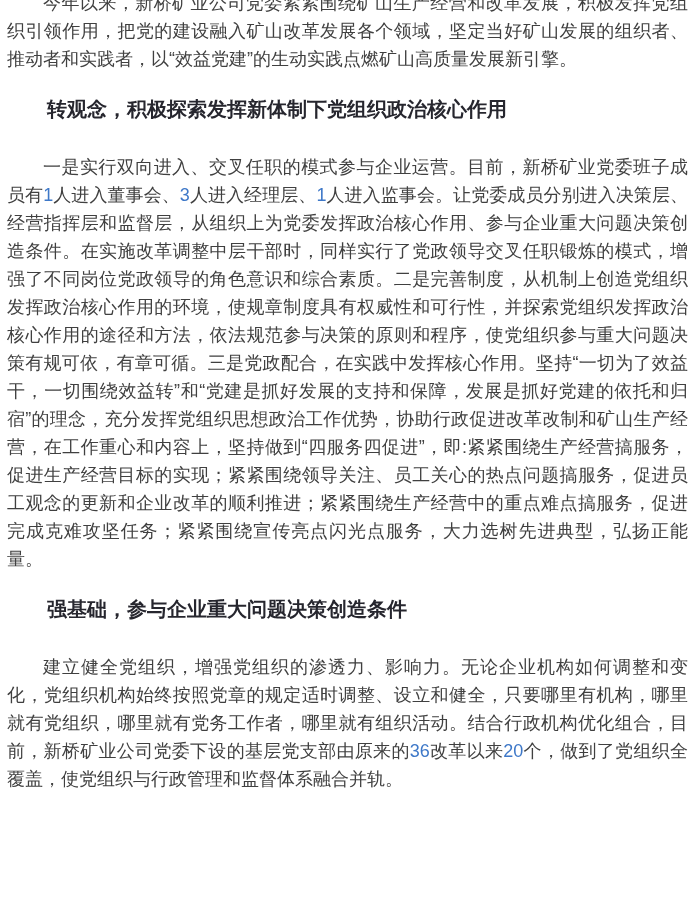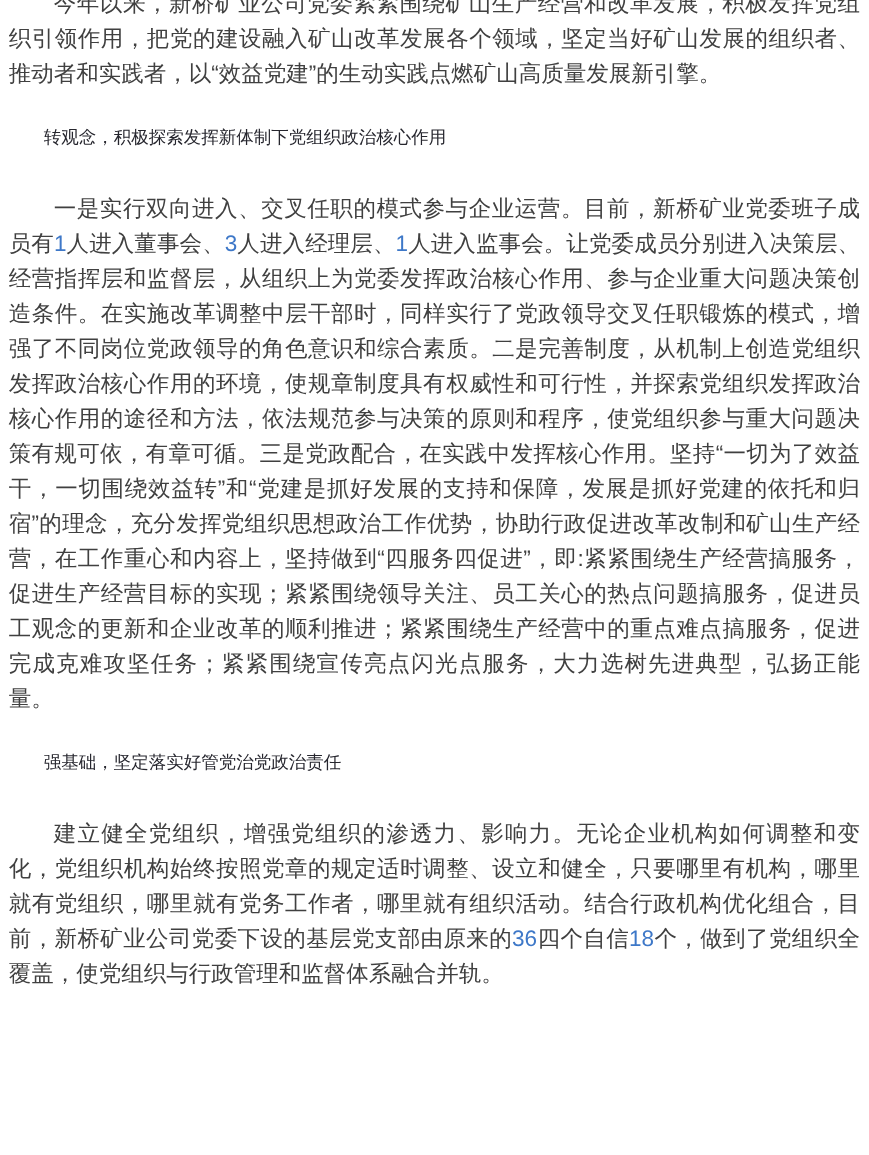--- a/index.html
+++ b/index.html
@@ -25,35 +25,35 @@
     font-size: 18px;
     line-height: 28px;
     color: var(--body-text, #404040);
     text-align: justify;
   }
   .article p.paragraph {
     margin: 0;
     text-indent: 2em;
   }
   .article h2.heading {
-    font-size: 14px;
+    font-size: 20px;
     line-height: 28px;
-    font-weight: normal;
+    font-weight: bold;
     color: var(--heading-text, #26262e);
     margin: 22px 0 30px 0;
     text-indent: 2em;
   }
   .article .num {
     color: var(--number-highlight, #3e78c8);
   }
 </style>
 </head>
 <body>
 
 <div class="page">
   <div class="article" id="article">
       <p class="paragraph"><span class="seg">今年以来，新桥矿业公司党委紧紧围绕矿山生产经营和改革发展，积极发挥党组织引领作用，把党的建设融入矿山改革发展各个领域，坚定当好矿山发展的组织者、推动者和实践者，以“效益党建”的生动实践点燃矿山高质量发展新引擎。</span></p>
       <h2 class="heading"><span class="seg">转观念，积极探索发挥新体制下党组织政治核心作用</span></h2>
       <p class="paragraph"><span class="seg">一是实行双向进入、交叉任职的模式参与企业运营。目前，新桥矿业党委班子成员有</span><span class="num">1</span><span class="seg">人进入董事会、</span><span class="num">3</span><span class="seg">人进入经理层、</span><span class="num">1</span><span class="seg">人进入监事会。让党委成员分别进入决策层、经营指挥层和监督层，从组织上为党委发挥政治核心作用、参与企业重大问题决策创造条件。在实施改革调整中层干部时，同样实行了党政领导交叉任职锻炼的模式，增强了不同岗位党政领导的角色意识和综合素质。二是完善制度，从机制上创造党组织发挥政治核心作用的环境，使规章制度具有权威性和可行性，并探索党组织发挥政治核心作用的途径和方法，依法规范参与决策的原则和程序，使党组织参与重大问题决策有规可依，有章可循。三是党政配合，在实践中发挥核心作用。坚持“一切为了效益干，一切围绕效益转”和“党建是抓好发展的支持和保障，发展是抓好党建的依托和归宿”的理念，充分发挥党组织思想政治工作优势，协助行政促进改革改制和矿山生产经营，在工作重心和内容上，坚持做到“四服务四促进”，即:紧紧围绕生产经营搞服务，促进生产经营目标的实现；紧紧围绕领导关注、员工关心的热点问题搞服务，促进员工观念的更新和企业改革的顺利推进；紧紧围绕生产经营中的重点难点搞服务，促进完成克难攻坚任务；紧紧围绕宣传亮点闪光点服务，大力选树先进典型，弘扬正能量。</span></p>
-      <h2 class="heading"><span class="seg">强基础，坚定落实好管党治党政治责任</span></h2>
-      <p class="paragraph"><span class="seg">建立健全党组织，增强党组织的渗透力、影响力。无论企业机构如何调整和变化，党组织机构始终按照党章的规定适时调整、设立和健全，只要哪里有机构，哪里就有党组织，哪里就有党务工作者，哪里就有组织活动。结合行政机构优化组合，目前，新桥矿业公司党委下设的基层党支部由原来的</span><span class="num">36</span><span class="seg">四个自信</span><span class="num">18</span><span class="seg">个，做到了党组织全覆盖，使党组织与行政管理和监督体系融合并轨。</span></p>
+      <h2 class="heading"><span class="seg">强基础，参与企业重大问题决策创造条件</span></h2>
+      <p class="paragraph"><span class="seg">建立健全党组织，增强党组织的渗透力、影响力。无论企业机构如何调整和变化，党组织机构始终按照党章的规定适时调整、设立和健全，只要哪里有机构，哪里就有党组织，哪里就有党务工作者，哪里就有组织活动。结合行政机构优化组合，目前，新桥矿业公司党委下设的基层党支部由原来的</span><span class="num">36</span><span class="seg">改革以来</span><span class="num">20</span><span class="seg">个，做到了党组织全覆盖，使党组织与行政管理和监督体系融合并轨。</span></p>
     </div>
 </div>
 
 </body></html>

